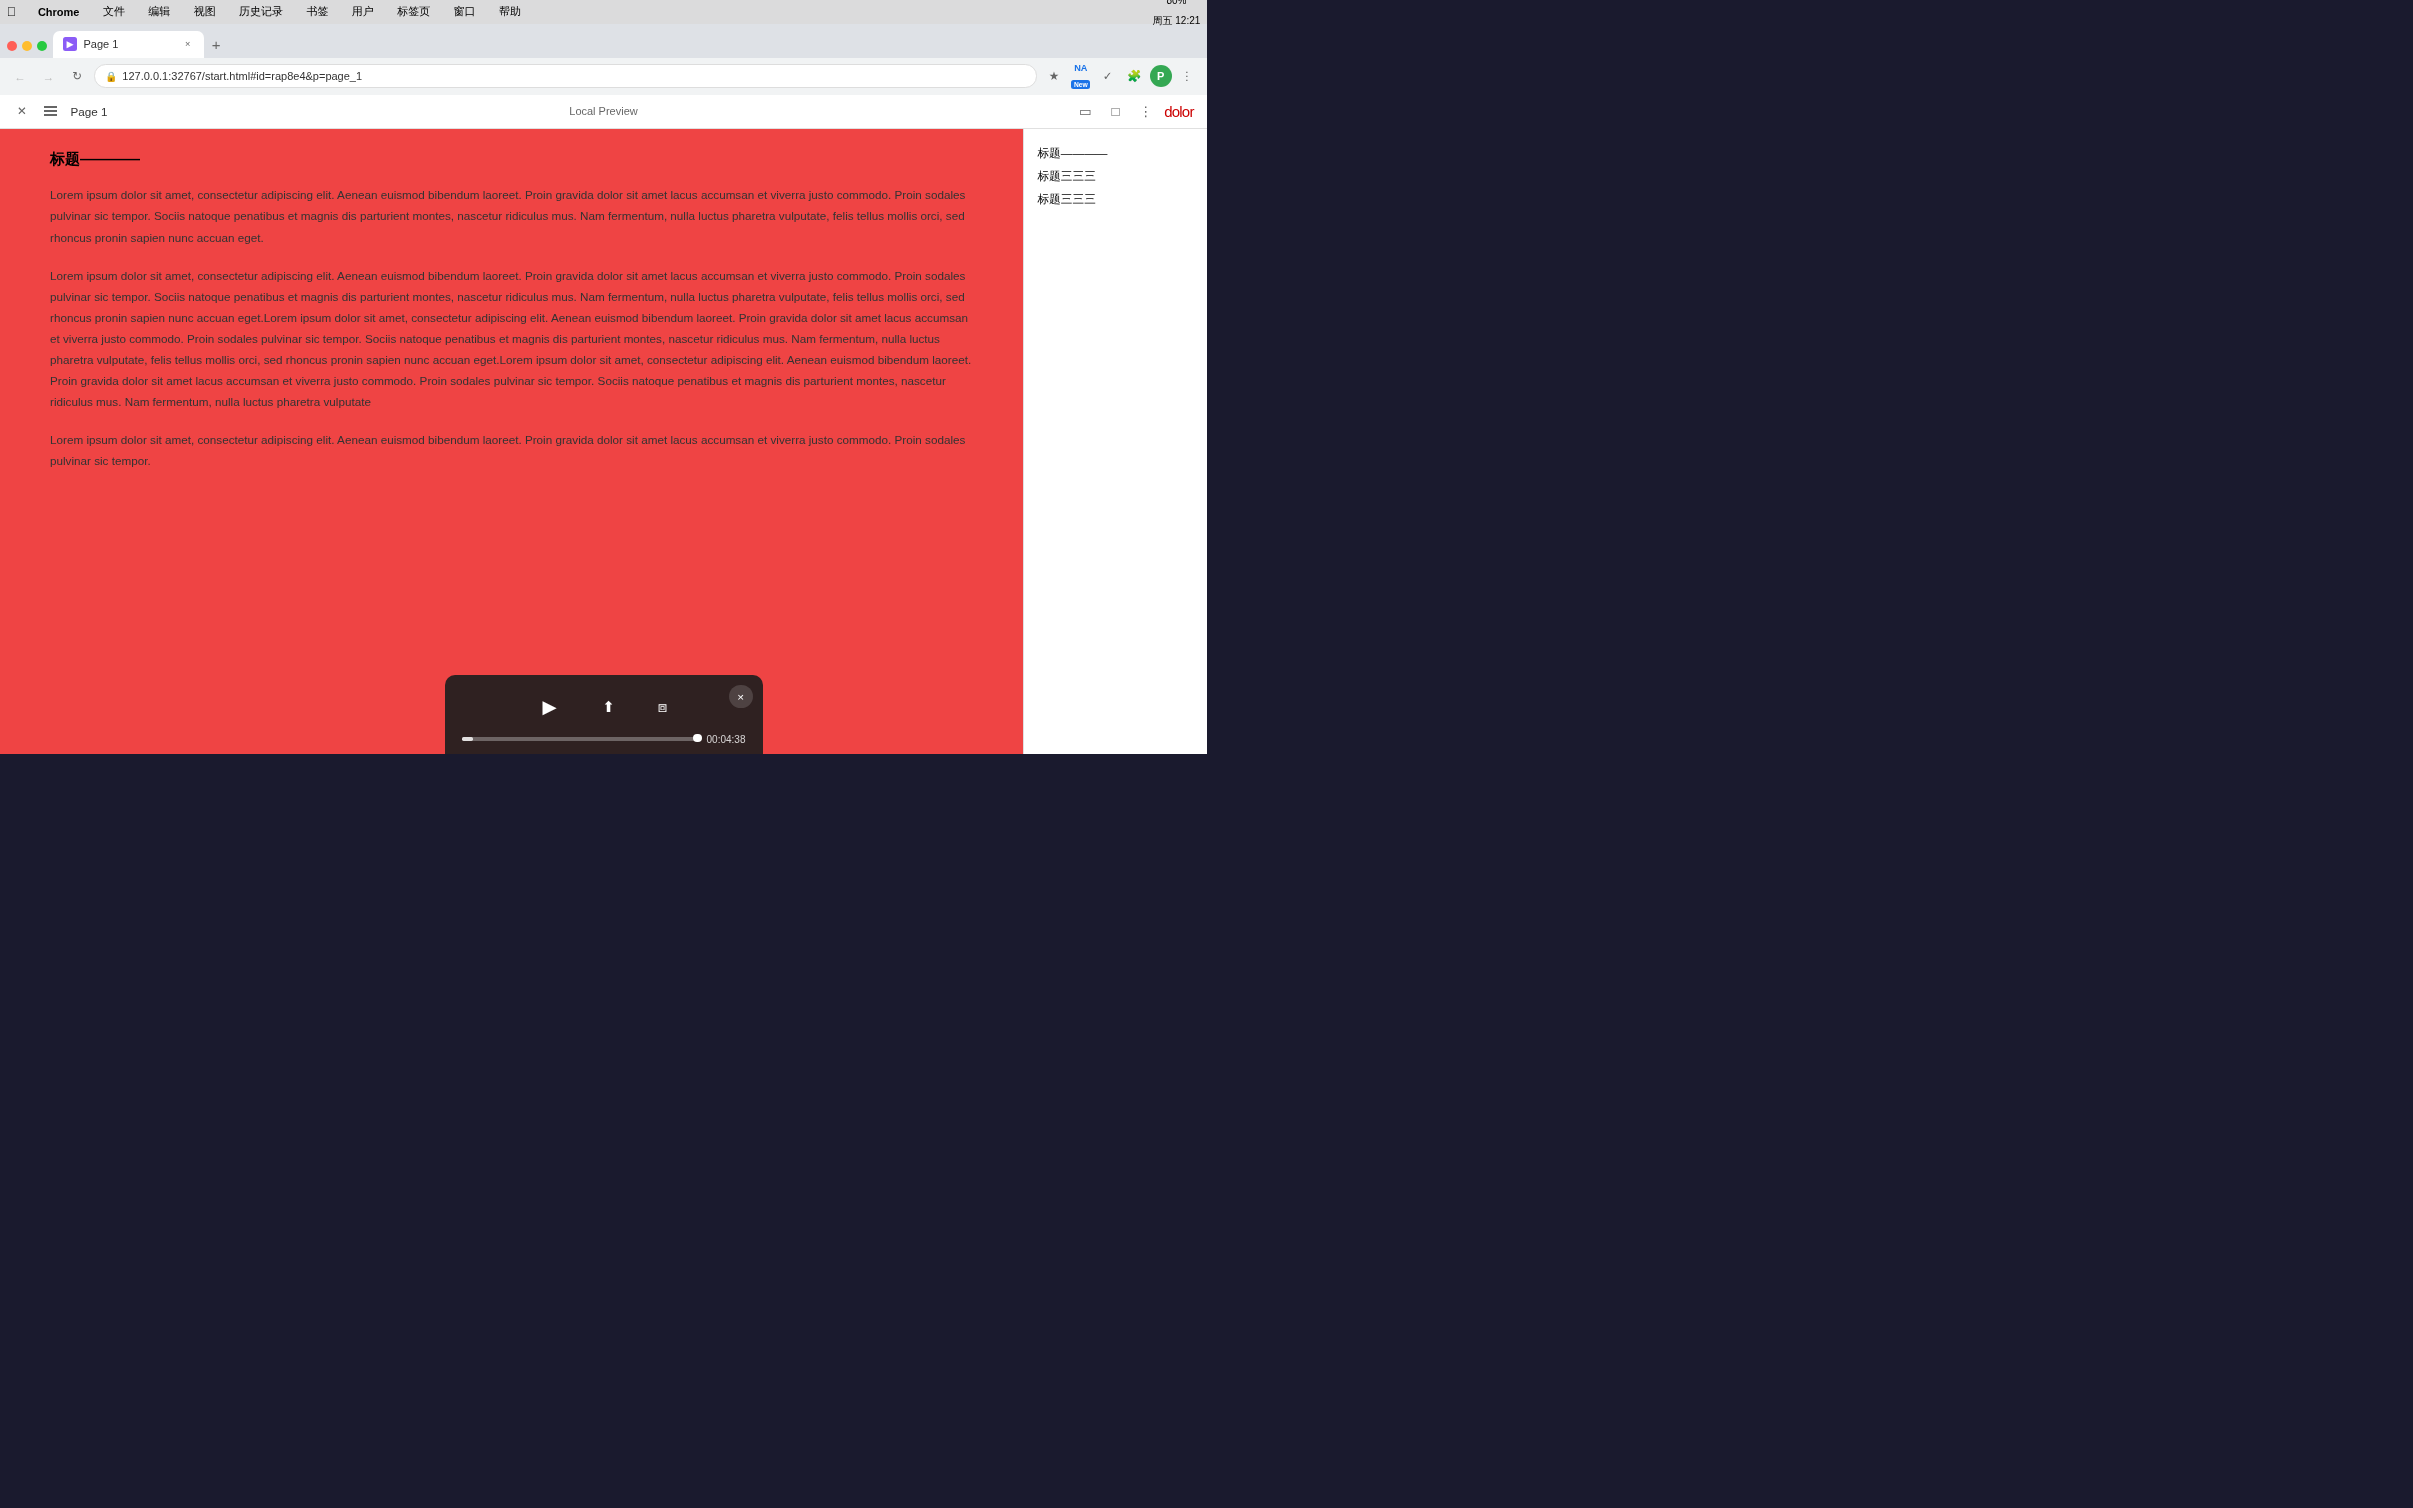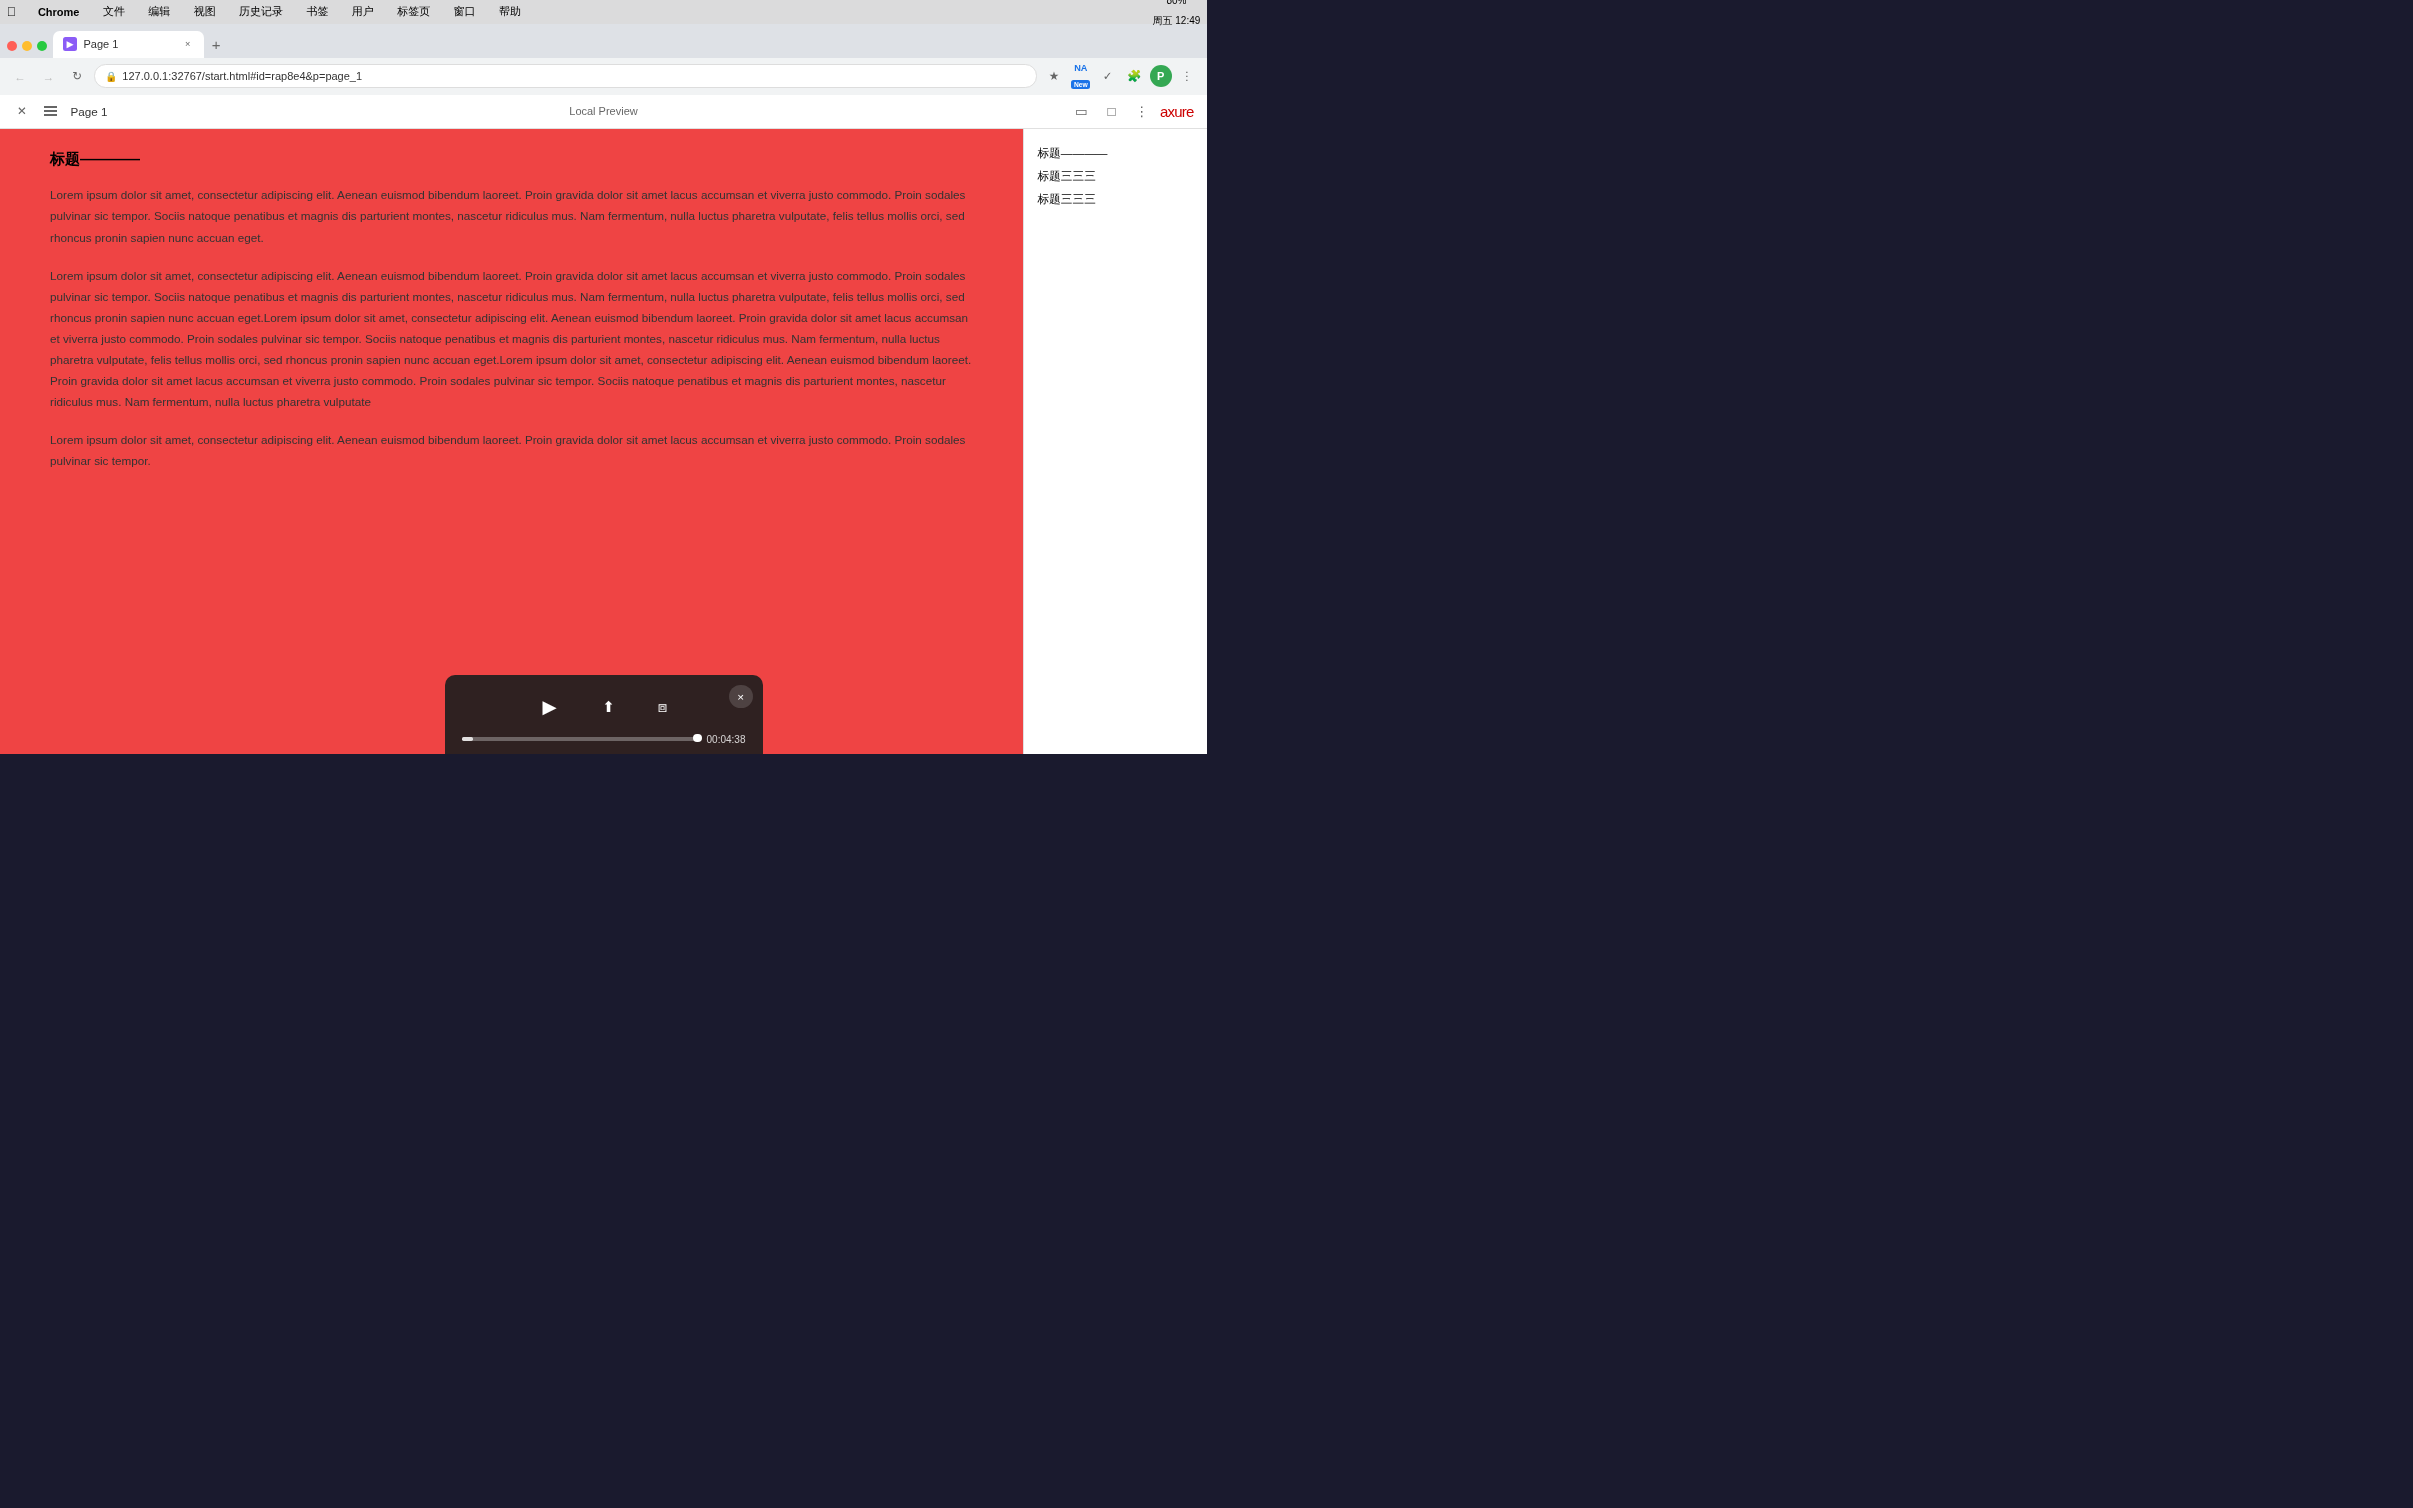--- a/index.html
+++ b/index.html
@@ -470,21 +470,21 @@
     <span class="menu-item">视图</span>
     <span class="menu-item">历史记录</span>
     <span class="menu-item">书签</span>
     <span class="menu-item">用户</span>
     <span class="menu-item">标签页</span>
     <span class="menu-item">窗口</span>
     <span class="menu-item">帮助</span>
   </div>
   <div class="menubar-right">
     <span>80%</span>
-    <span>周五 12:49</span>
+    <span>周五 12:21</span>
   </div>
 </div>
 
 <div class="chrome-window">
 
   <div class="tab-bar">
     <div class="window-controls">
       <div class="wc-btn wc-close"></div>
       <div class="wc-btn wc-min"></div>
       <div class="wc-btn wc-max"></div>
@@ -532,21 +532,21 @@
       <span></span>
       <span></span>
       <span></span>
     </div>
     <span class="axure-page-name">Page 1</span>
     <span class="axure-center-label">Local Preview</span>
     <div class="axure-toolbar-right">
       <div class="axure-toolbar-btn">▭</div>
       <div class="axure-toolbar-btn">□</div>
       <div class="axure-toolbar-btn">⋮</div>
-      <div class="axure-logo">axure</div>
+      <div class="axure-logo">dolor</div>
     </div>
   </div>
 
   <div class="content-area" style="position:relative;">
 
     <div class="main-content">
       <div class="page-heading">标题————</div>
       <p class="lorem-paragraph">Lorem ipsum dolor sit amet, consectetur adipiscing elit. Aenean euismod bibendum laoreet. Proin gravida dolor sit amet lacus accumsan et viverra justo commodo. Proin sodales pulvinar sic tempor. Sociis natoque penatibus et magnis dis parturient montes, nascetur ridiculus mus. Nam fermentum, nulla luctus pharetra vulputate, felis tellus mollis orci, sed rhoncus pronin sapien nunc accuan eget.</p>
       <p class="lorem-paragraph">Lorem ipsum dolor sit amet, consectetur adipiscing elit. Aenean euismod bibendum laoreet. Proin gravida dolor sit amet lacus accumsan et viverra justo commodo. Proin sodales pulvinar sic tempor. Sociis natoque penatibus et magnis dis parturient montes, nascetur ridiculus mus. Nam fermentum, nulla luctus pharetra vulputate, felis tellus mollis orci, sed rhoncus pronin sapien nunc accuan eget.Lorem ipsum dolor sit amet, consectetur adipiscing elit. Aenean euismod bibendum laoreet. Proin gravida dolor sit amet lacus accumsan et viverra justo commodo. Proin sodales pulvinar sic tempor. Sociis natoque penatibus et magnis dis parturient montes, nascetur ridiculus mus. Nam fermentum, nulla luctus pharetra vulputate, felis tellus mollis orci, sed rhoncus pronin sapien nunc accuan eget.Lorem ipsum dolor sit amet, consectetur adipiscing elit. Aenean euismod bibendum laoreet. Proin gravida dolor sit amet lacus accumsan et viverra justo commodo. Proin sodales pulvinar sic tempor. Sociis natoque penatibus et magnis dis parturient montes, nascetur ridiculus mus. Nam fermentum, nulla luctus pharetra vulputate</p>
       <p class="lorem-paragraph">Lorem ipsum dolor sit amet, consectetur adipiscing elit. Aenean euismod bibendum laoreet. Proin gravida dolor sit amet lacus accumsan et viverra justo commodo. Proin sodales pulvinar sic tempor.</p>

